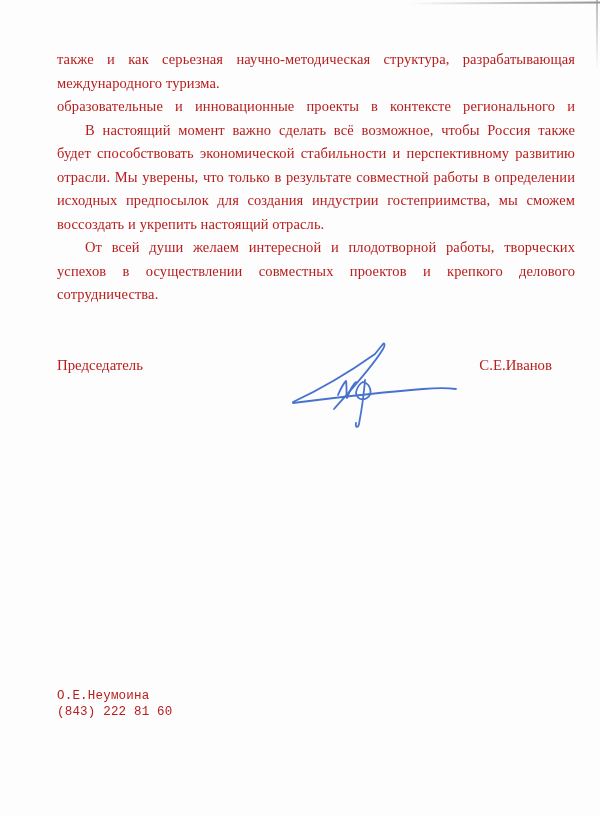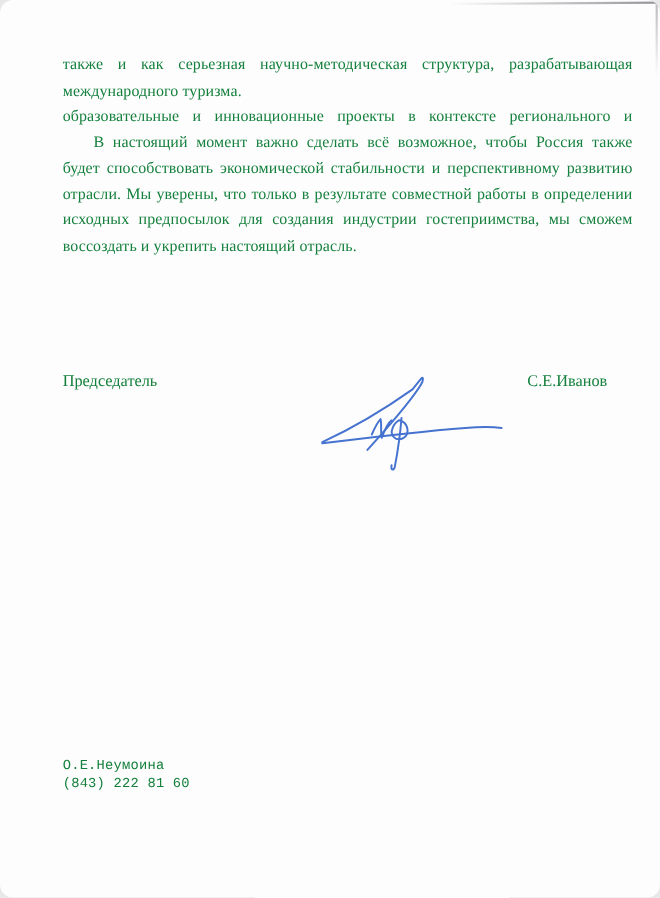--- a/index.html
+++ b/index.html
@@ -35,21 +35,21 @@
     line-height: 23.5px;
     letter-spacing: 0.1px;
   }
   .para { margin: 0; }
   .line { text-align: left; }
   .line.jl { text-align: justify; text-align-last: justify; }
   .line.indent { text-indent: 28px; }
   
   .sig-row {
     position: absolute;
-    left: 57px; right: 48px; top: 339px;
+    left: 57px; right: 48px; top: 357px;
     display: flex;
     justify-content: space-between;
     font-size: 14.8px;
     line-height: 17px;
   }
   .sig-svg {
     position: absolute;
     left: 283px; top: 336px;
     width: 180px; height: 95px;
   }
@@ -65,37 +65,42 @@
     left: 57px; top: 689px;
     font-size: 12.5px;
     line-height: 15.5px;
     letter-spacing: 0.2px;
     font-family: Liberation Mono, monospace;
   }
 </style>
 </head>
 <body>
 
-<div class="page" style="background: rgb(253, 253, 253); color: #15803d; border-radius: 12px;">
+<div class="page" style="background: rgb(253, 253, 253); color: #b91c1c;">
 
   <div class="artifact-top-line"></div>
   <div class="artifact-right-line"></div>
 
   <div class="letter-body" id="letter-body">
       <div class="para">
         <div class="line jl">также и как серьезная научно-методическая структура, разрабатывающая</div>
         <div class="line">международного туризма.</div>
         <div class="line jl">образовательные и инновационные проекты в контексте регионального и</div>
       </div>
       <div class="para">
         <div class="line jl indent">В настоящий момент важно сделать всё возможное, чтобы Россия также</div>
         <div class="line jl">будет способствовать экономической стабильности и перспективному развитию</div>
         <div class="line jl">отрасли. Мы уверены, что только в результате совместной работы в определении</div>
         <div class="line jl">исходных предпосылок для создания индустрии гостеприимства, мы сможем</div>
         <div class="line">воссоздать и укрепить настоящий отрасль.</div>
+      </div>
+      <div class="para">
+        <div class="line jl indent">От всей души желаем интересной и плодотворной работы, творческих</div>
+        <div class="line jl">успехов в осуществлении совместных проектов и крепкого делового</div>
+        <div class="line">сотрудничества.</div>
       </div>
     </div>
 
   <div class="sig-row">
     <span>Председатель</span>
     <span>С.Е.Иванов</span>
   </div>
 
   <svg class="sig-svg" id="sig-svg" viewBox="0 0 180 95" aria-hidden="true">
     <path d="M10,66 C38,53 68,35 92,18 L100,8 C102,6 102,10 100,13 C90,30 68,54 51,73" stroke="#4673cf"></path>

